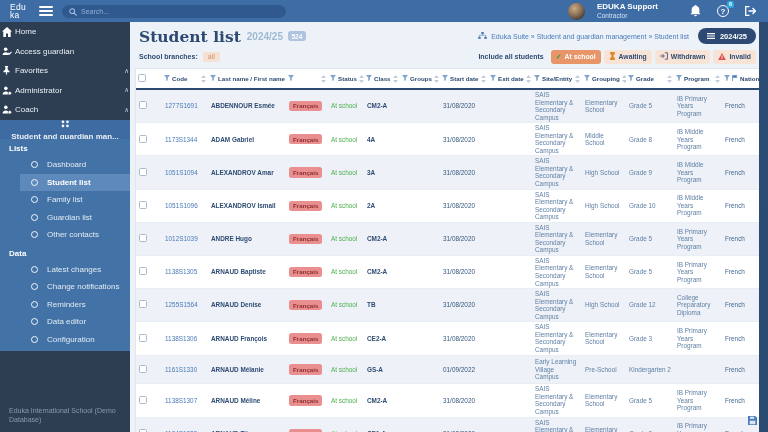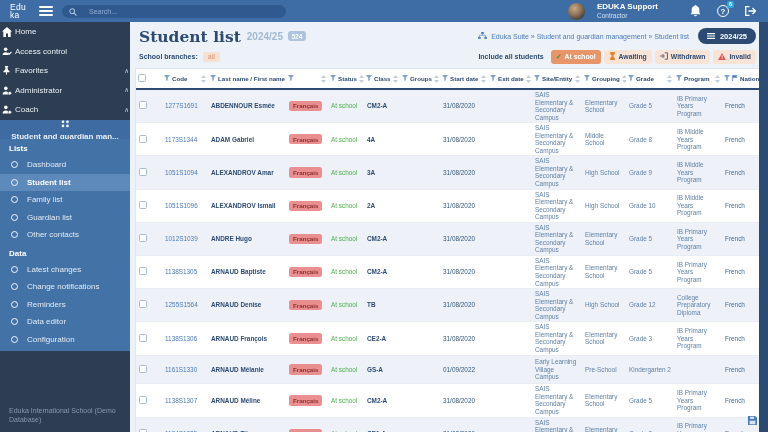--- a/index.html
+++ b/index.html
@@ -5,21 +5,21 @@
   * { box-sizing: border-box; margin: 0; padding: 0; }
   html,body { width: 768px; height: 432px; overflow: hidden; }
   body { font-family: "Liberation Sans", sans-serif; background: #edf2f8; position: relative; }
 
   
   .topbar { height: 22px; background: #3e6da6; display: flex; align-items: center; color: #fff; position: relative; z-index: 5; }
   .logo { font-weight: normal; font-size: 8.5px; line-height: 0.95; padding: 0 9px 0 10px; letter-spacing: .3px; cursor: pointer; }
   .logo div { display: block; }
   .burger { width: 14px; height: 10px; margin: 0 9px 0 4px; display: flex; flex-direction: column; justify-content: space-between; cursor: pointer; }
   .burger i { display: block; height: 2px; background: #fff; border-radius: 1px; }
-  .search { width: 224px; height: 13px; background: #30598f; border-radius: 7px; display: flex; align-items: center; padding-left: 7px; gap: 12px; }
+  .search { width: 224px; height: 13px; background: #30598f; border-radius: 7px; display: flex; align-items: center; padding-left: 7px; gap: 4px; }
   .search input { background: transparent; border: none; outline: none; color: #cfe0f2; font-size: 7px; width: 180px; font-family: inherit; }
   .search input::placeholder { color: #93b0d6; }
   .top-right { margin-left: auto; display: flex; align-items: center; padding-right: 12px; }
   .avatar { width: 17px; height: 17px; border-radius: 50%; background: radial-gradient(circle at 38% 32%, #cbaa85 0%, #8a6f57 45%, #4a4038 75%, #2f2b26 100%); flex: 0 0 auto; cursor: pointer; }
   .user-block { margin-left: 12px; margin-right: 16px; line-height: 1.1; cursor: pointer; }
   .user-name { font-size: 8px; font-weight: bold; }
   .user-role { font-size: 6.5px; color: #cfe0f2; }
   .tb-icon { margin-left: 16px; cursor: pointer; position: relative; display: flex; align-items: center; }
   .q-circle { width: 12px; height: 12px; border: 1.4px solid #fff; border-radius: 50%; font-size: 8px; font-weight: bold; color: #fff; display: flex; align-items: center; justify-content: center; }
   .q-badge { position: absolute; top: -4px; right: -5px; background: #2fa8e0; color: #fff; font-size: 5.5px; font-weight: bold; border-radius: 2px; padding: 0 2px; line-height: 7px; }
@@ -28,21 +28,21 @@
   .app { display: flex; height: 410px; }
 
   
   .sidebar { width: 130px; background: #2d3e52; color: #e9eff6; display: flex; flex-direction: column; flex: 0 0 auto; }
   .side-item { height: 19.5px; display: flex; align-items: center; padding: 0 1px; gap: 3px; font-size: 8px; cursor: pointer; }
   .side-icon { width: 11px; display: flex; justify-content: center; }
   .chev { margin-left: auto; font-size: 6.5px; color: #c6d4e3; }
   .active-module { background: #3f6ba3; font-weight: bold; flex-direction: column; }
   .submenu { background: #4372a6; padding-bottom: 3px; }
   .sec-title { font-size: 8px; font-weight: bold; color: #fff; padding: 5px 9px 3px; }
-  .sub-item { height: 17.5px; display: flex; align-items: center; gap: 9px; padding: 0 9px 0 11px; font-size: 8px; color: #e2ebf4; cursor: pointer; }
+  .sub-item { height: 17.5px; display: flex; align-items: center; gap: 9px; padding: 0 9px 0 11px; font-size: 8px; color: #e2ebf4; cursor: pointer; margin-left: 20px; }
   .sub-item.active { background: #5d89bb; font-weight: bold; color: #fff; }
   .ring { width: 7px; height: 7px; border: 1.6px solid #f2f6fa; border-radius: 50%; flex: 0 0 auto; }
   .side-footer { margin-top: auto; padding: 6px 9px 8px; font-size: 7px; color: #8799ad; line-height: 1.3; }
 
   
   .main { flex: 1; background: #edf2f8; padding: 0 0 0 4px; min-width: 0; position: relative; }
   .title-row { display: flex; align-items: center; height: 26px; padding: 2px 12px 0 5px; }
   .page-title { font-family: "DejaVu Serif", serif; font-weight: bold; font-size: 15.5px; color: #2d4b72; }
   .year-label { font-size: 10px; color: #9fb8d4; font-weight: bold; margin-left: 6px; }
   .count-badge { background: #adc3de; color: #fff; font-size: 6.5px; font-weight: bold; padding: 1.5px 3.5px; border-radius: 3px; margin-left: 5px; }
@@ -137,21 +137,21 @@
           <span>Home</span>
         </div>
         <div class="side-item">
           <span class="side-icon">
             <svg viewBox="0 0 11 10" width="10" height="9">
               <circle cx="4" cy="2.5" r="2" fill="#fff"></circle>
               <path d="M.5 9c0-2 1.6-3.3 3.5-3.3S7.5 7 7.5 9z" fill="#fff"></path>
               <path d="M6.8 6.6l1.3 1.3 2.4-2.5" stroke="#fff" stroke-width="1.2" fill="none"></path>
             </svg>
           </span>
-          <span>Access control</span>
+          <span>Access guardian</span>
         </div>
         <div class="side-item">
           <span class="side-icon">
             <svg viewBox="0 0 10 10" width="9" height="9">
               <path d="M3.2 0h3.6v1.2l-.7.5.4 2.6 1.9 1.5v1.1H5.6V10L5 9.2 4.4 10V6.9H1.6V5.8l1.9-1.5.4-2.6-.7-.5z" fill="#fff"></path>
             </svg>
           </span>
           <span>Favorites</span>
           <span class="chev">∧</span>
         </div>

